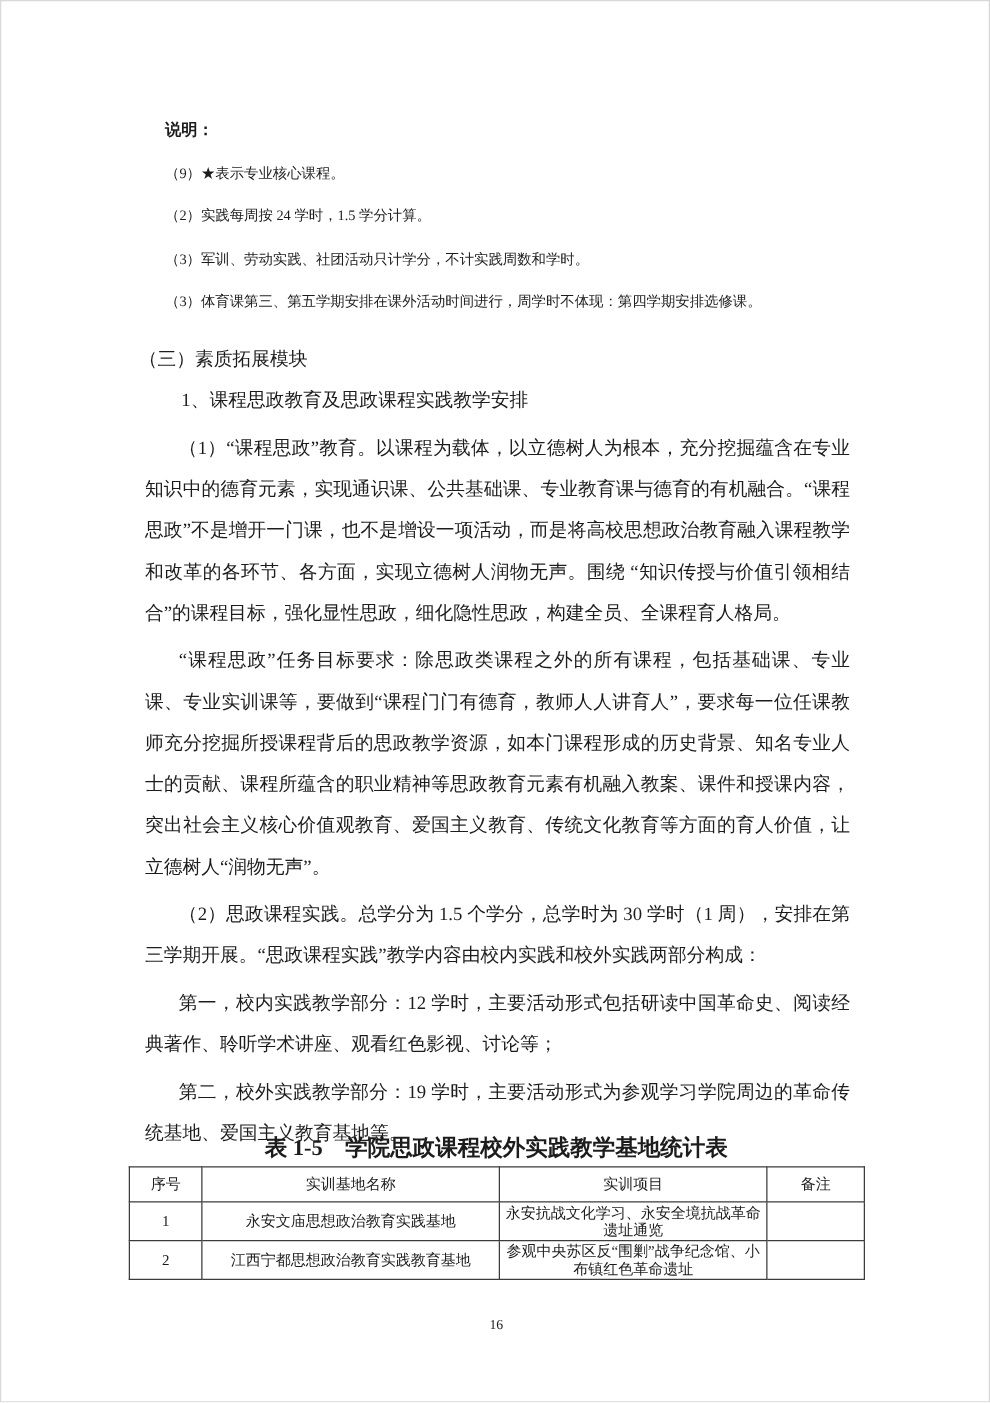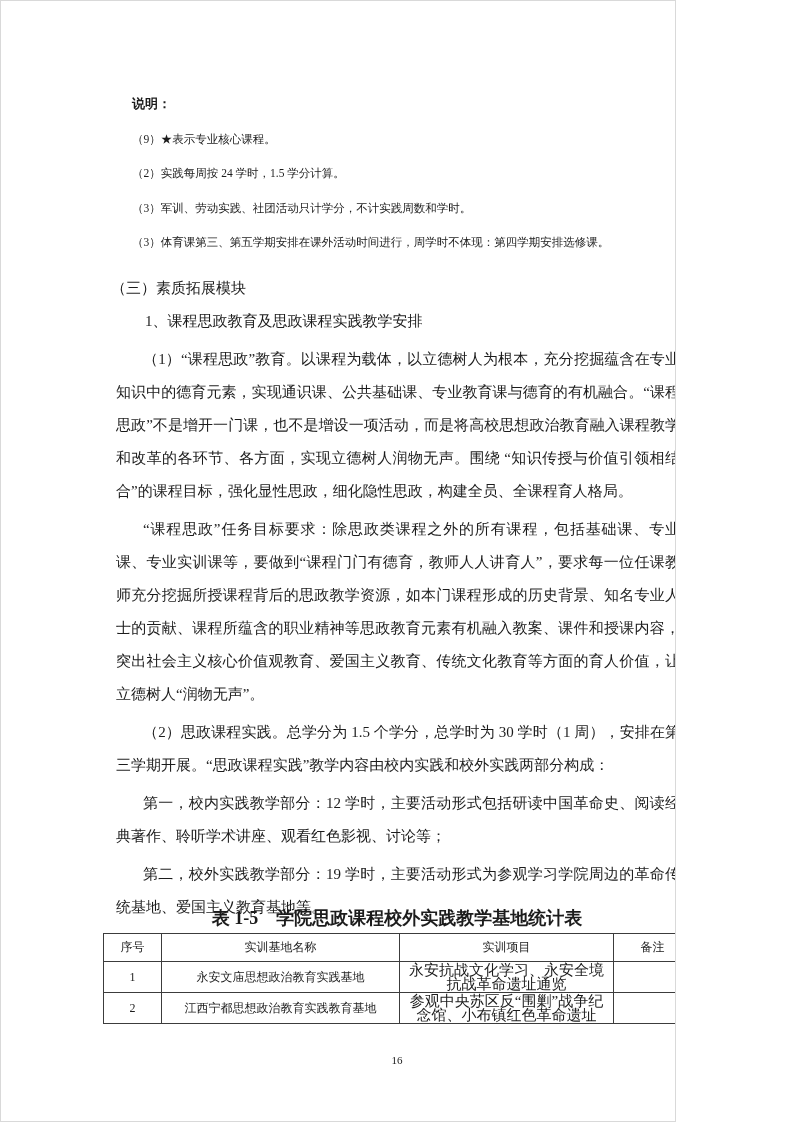--- a/index.html
+++ b/index.html
@@ -2,21 +2,21 @@
 <html><head>
 <meta charset="utf-8">
 <style>
   html, body {
     margin: 0;
     padding: 0;
     background: #ffffff;
   }
   .page {
     position: relative;
-    width: 676px;
+    width: 792px;
     height: 1122px;
     background: #ffffff;
     box-sizing: border-box;
     border: 1px solid #d9d9d9;
     font-family: "Liberation Serif", "DejaVu Serif", serif;
     color: #1c1c1c;
     overflow: hidden;
   }
 
   
@@ -87,21 +87,21 @@
     border: 1.5px solid #3c3c3c;
     text-align: center;
     vertical-align: middle;
     padding: 1px 3px;
     font-weight: normal;
     overflow: hidden;
   }
   table.base-table th { font-size: 12px; height: 25px; }
   td.cell-no     { font-size: 12px; height: 28px; }
   td.cell-base   { font-size: 12px; }
-  td.cell-proj   { font-size: 15px; line-height: 14px; }
+  td.cell-proj   { font-size: 12px; line-height: 14px; }
   td.cell-remark { font-size: 11px; }
   .col-no     { width: 58px;  }
   .col-base   { width: 238px; }
   .col-proj   { width: 214px; }
   .col-remark { width: 78px;  }
 
   
   .page-number {
     position: absolute;
     left: 0;

